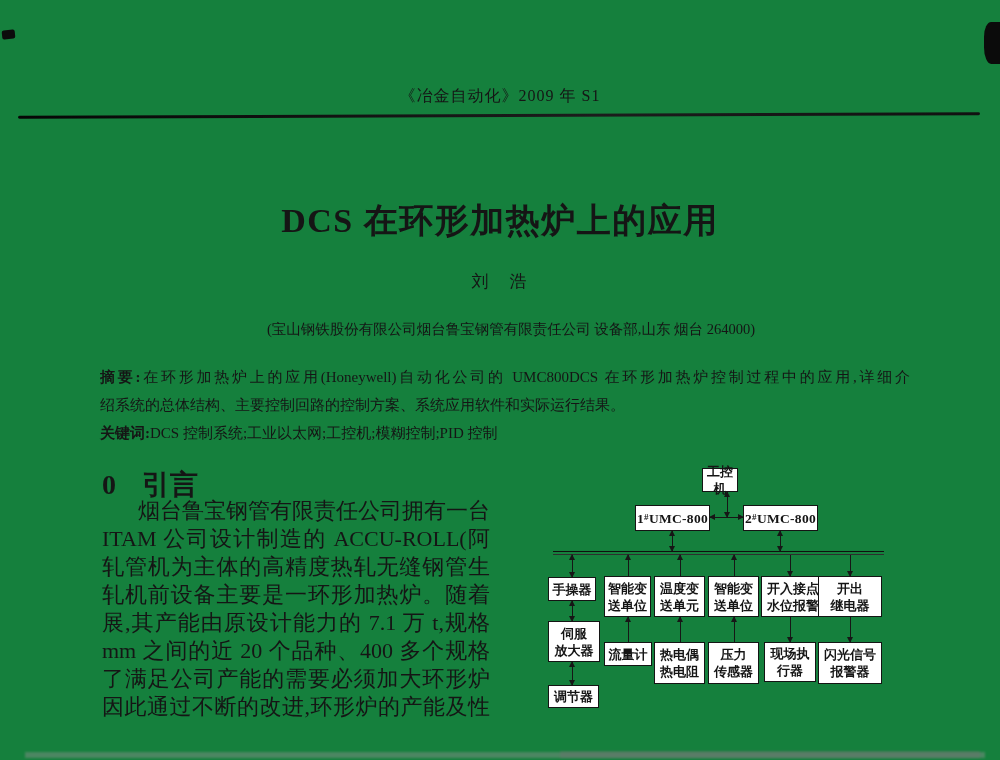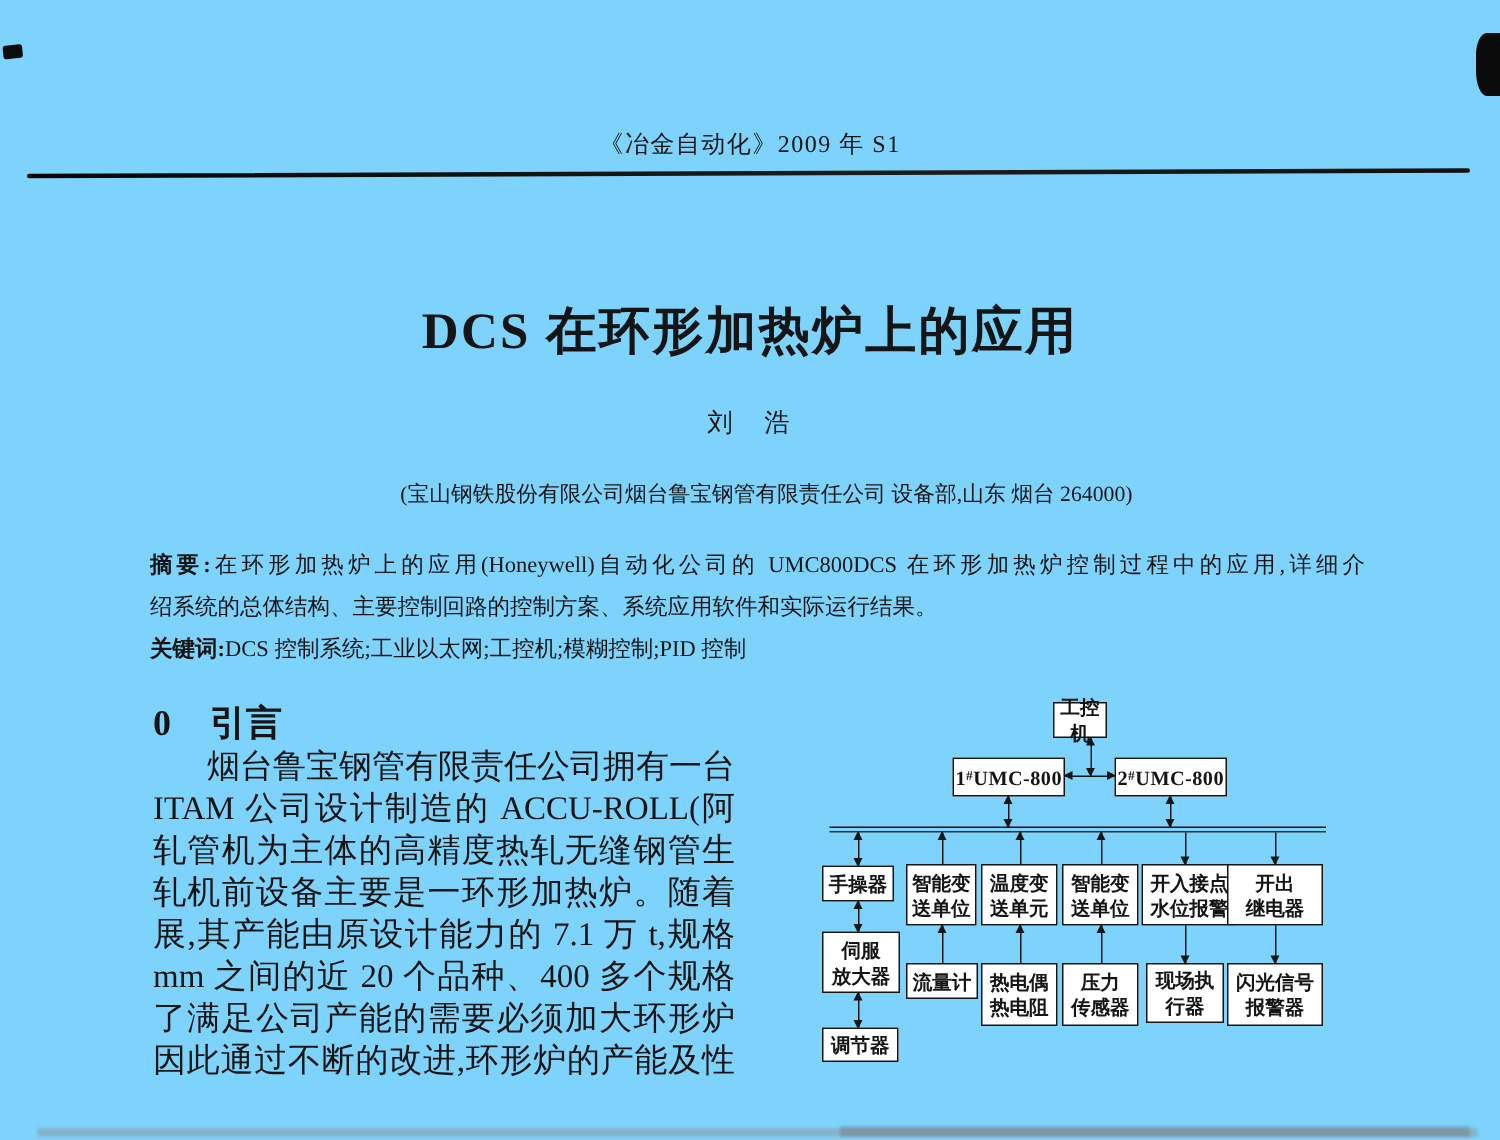--- a/index.html
+++ b/index.html
@@ -1,35 +1,35 @@
 <!DOCTYPE html>
 <html><head>
 <meta charset="utf-8">
 <style>
   html,body{margin:0;padding:0;background:#e8e8e8;}
-  .page{position:relative;width:1000px;height:760px;background:#7dd3fc;overflow:hidden;
+  .page{position:relative;width:1000px;height:760px;background:#15803d;overflow:hidden;
         color:#151515;font-family:"Liberation Serif","DejaVu Serif",serif;}
 
   
   .journal{position:absolute;top:86px;left:0;right:0;text-align:center;font-size:16px;letter-spacing:1px;}
   .rule{position:absolute;top:114px;left:18px;width:962px;height:3.2px;border-radius:2px;
         background:linear-gradient(to right,#060606,#1c1c1c 60%,#111);transform:rotate(-0.22deg);}
 
   
   .title{position:absolute;top:198px;left:0;right:0;text-align:center;font-size:34px;font-weight:bold;letter-spacing:1.5px;}
   .author{position:absolute;top:270px;left:0;right:0;text-align:center;font-size:17px;white-space:pre;letter-spacing:2px;}
   .affil{position:absolute;top:320px;left:0;right:0;text-align:center;font-size:14.5px;padding-left:22px;}
 
   
   .abs{position:absolute;top:363px;left:100px;width:810px;font-size:15px;line-height:28px;}
   .abs .j{text-align:justify;text-align-last:justify;height:28px;overflow:hidden;}
   .blb{font-weight:bold;}
 
   
-  .sec-h{position:absolute;top:466px;left:102px;font-size:24px;font-weight:bold;}
+  .sec-h{position:absolute;top:466px;left:102px;font-size:28px;font-weight:bold;}
   .sec-h .gap{margin-left:26px;}
   .bodycol{position:absolute;top:497px;left:102px;width:388px;font-size:22px;}
   .bl{height:28px;line-height:28px;text-align:justify;text-align-last:justify;overflow:hidden;}
   .bl.indent{padding-left:36px;}
 
   
   .fig{position:absolute;left:540px;top:460px;width:410px;height:300px;}
   .dbox{position:absolute;box-sizing:border-box;border:1.6px solid #141414;background:#fff;
         display:flex;align-items:center;justify-content:center;text-align:center;
         font-size:13px;line-height:17px;font-weight:600;white-space:pre-line;}

